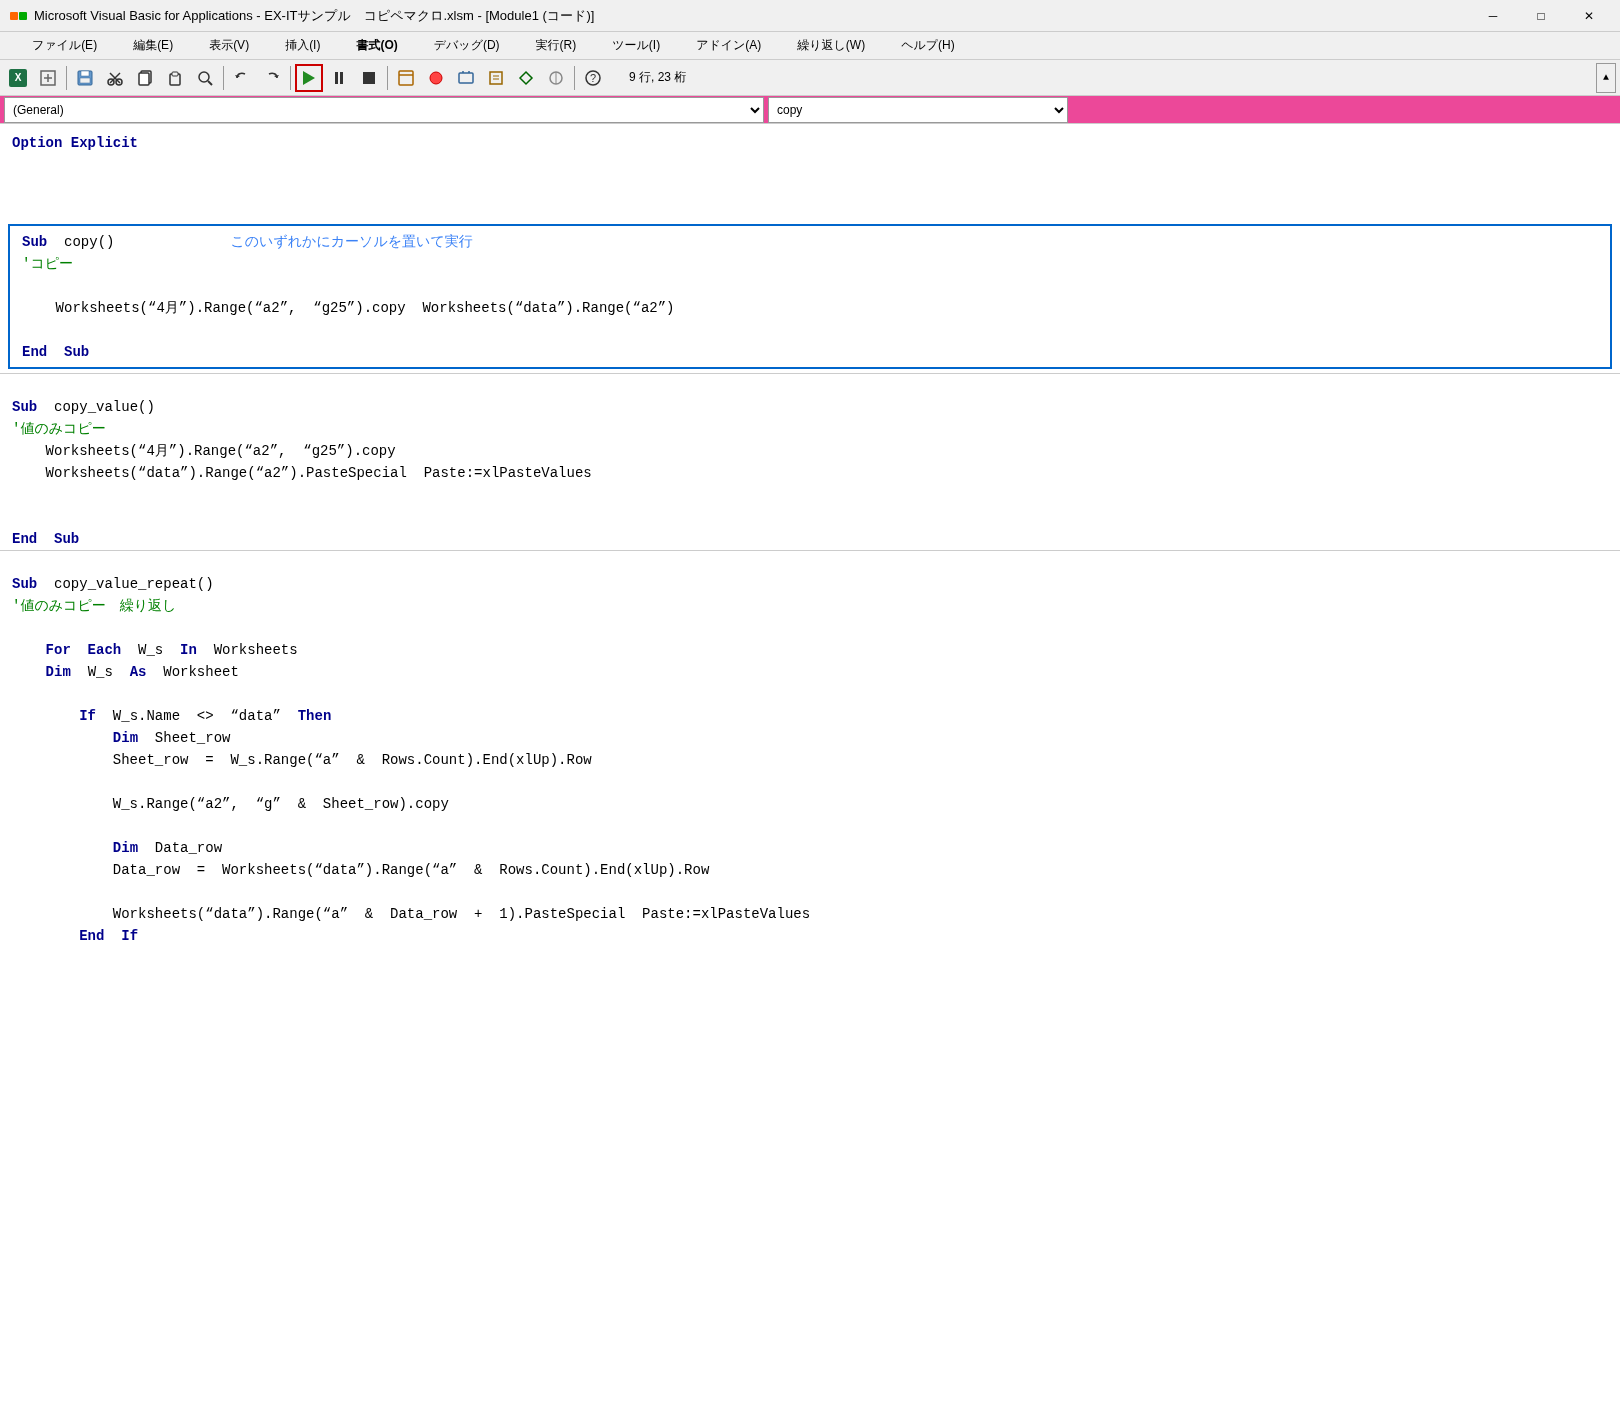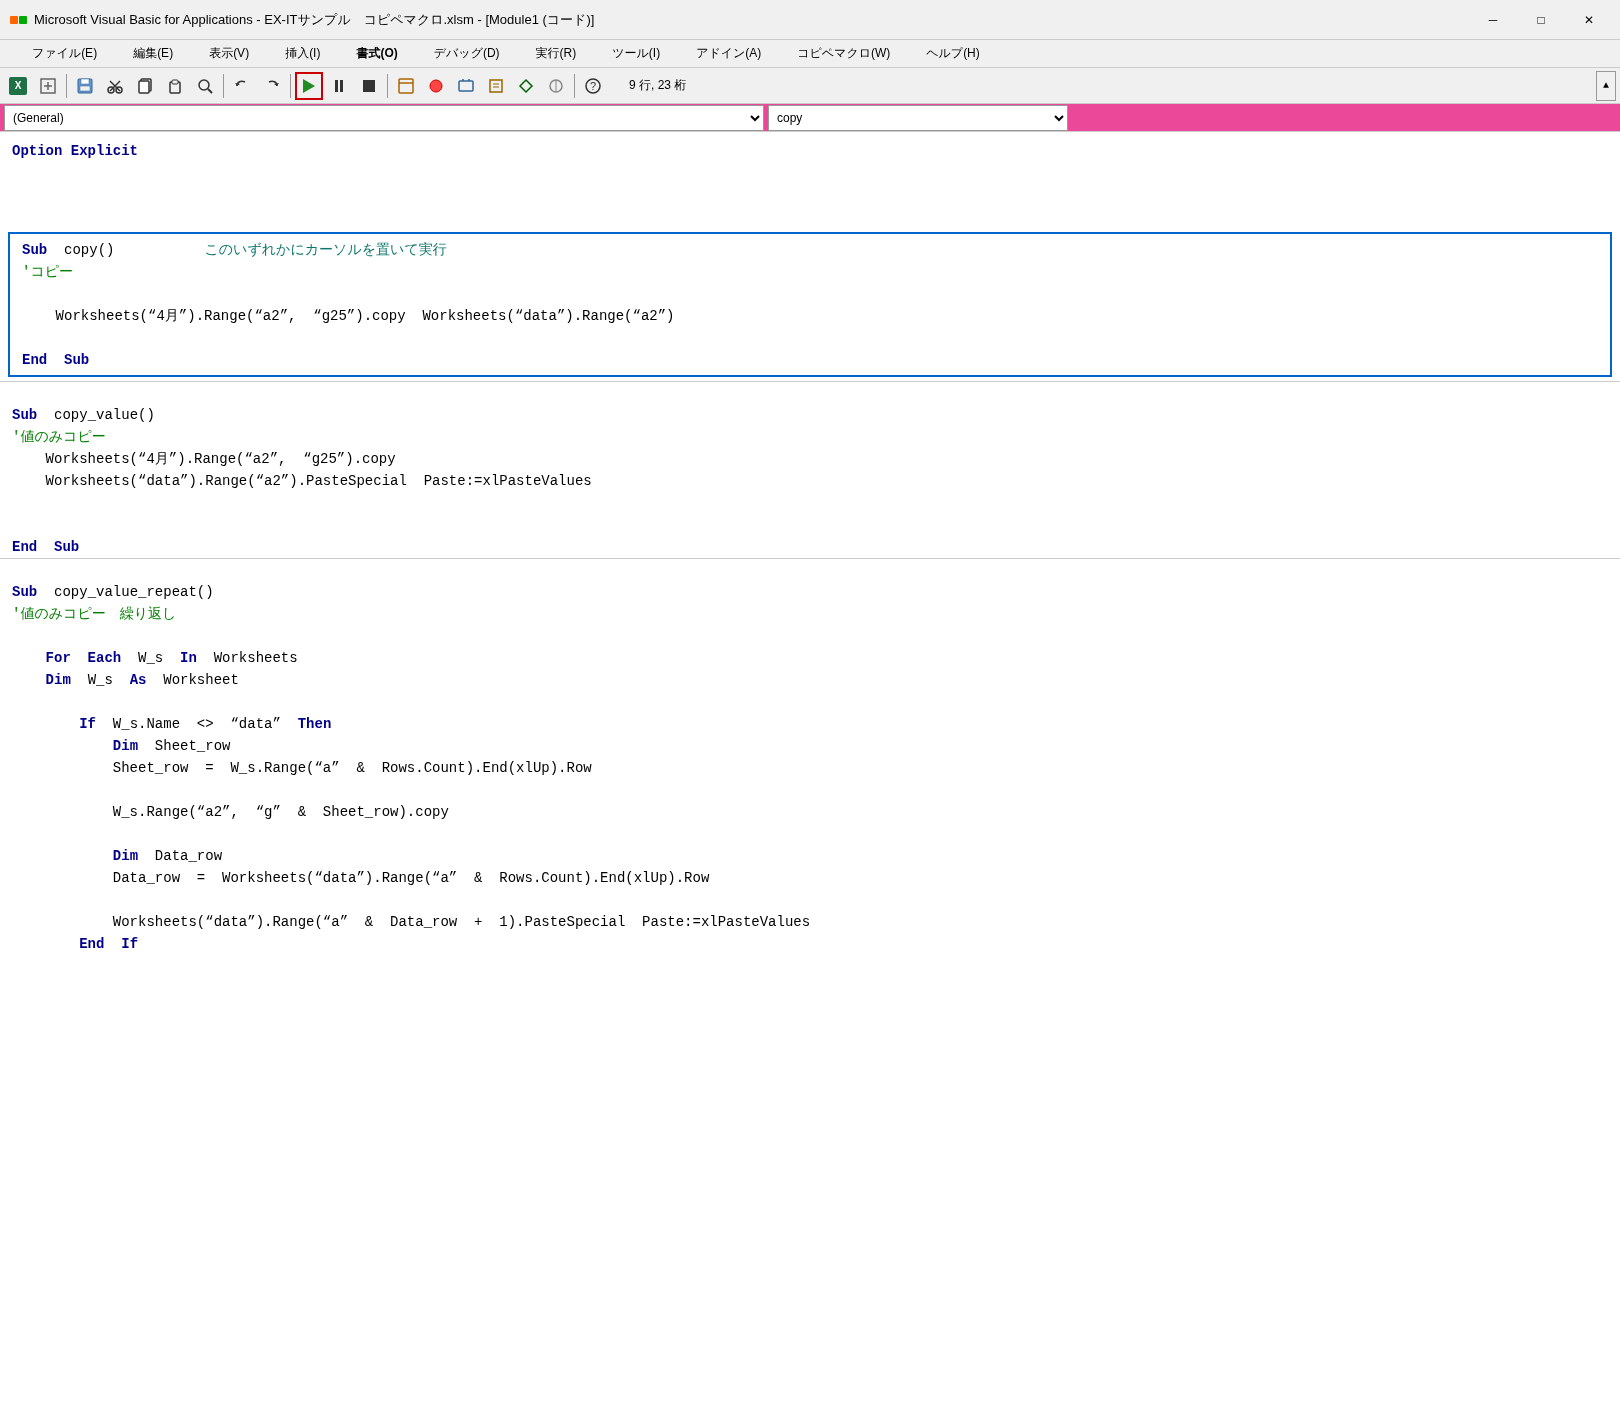--- a/index.html
+++ b/index.html
@@ -7,21 +7,21 @@
       font-family: 'MS Gothic', 'Courier New', monospace;
       background: #f0f0f0;
       width: 1620px;
       min-height: 1421px;
       overflow: hidden;
     }
 
     
     .title-bar {
       background: #f0f0f0;
-      height: 40px;
+      height: 32px;
       display: flex;
       align-items: center;
       padding: 0 8px;
       border-bottom: 1px solid #ccc;
       font-size: 13px;
       font-family: 'Meiryo', 'MS UI Gothic', sans-serif;
     }
     .title-bar .app-icon {
       width: 20px;
       height: 20px;
@@ -245,21 +245,21 @@
 <div class="menu-bar">
   <div class="menu-item">ファイル(E)</div>
   <div class="menu-item">編集(E)</div>
   <div class="menu-item">表示(V)</div>
   <div class="menu-item">挿入(I)</div>
   <div class="menu-item" style="font-weight:bold;">書式(O)</div>
   <div class="menu-item">デバッグ(D)</div>
   <div class="menu-item">実行(R)</div>
   <div class="menu-item">ツール(I)</div>
   <div class="menu-item">アドイン(A)</div>
-  <div class="menu-item">コピペマクロ(W)</div>
+  <div class="menu-item">繰り返し(W)</div>
   <div class="menu-item">ヘルプ(H)</div>
 </div>
 
 <div class="toolbar">
 
   <button class="toolbar-btn" title="Excel">
     <div class="icon-excel">X</div>
   </button>
 
   <button class="toolbar-btn" title="Insert">
@@ -413,21 +413,21 @@
 <div class="main-area">
   <div class="code-editor">
 
     <span class="code-line"><span class="kw">Option Explicit</span></span>
 
     <span class="code-line"> </span>
     <span class="code-line"> </span>
     <span class="code-line"> </span>
 
     <div class="highlighted-block">
-      <span class="code-line"><span class="kw">Sub</span><span class="code-text">  copy()</span><span style="margin-left:90px; color:#0f766e; font-family:'Meiryo','MS UI Gothic',sans-serif;">このいずれかにカーソルを置いて実行</span></span>
+      <span class="code-line"><span class="kw">Sub</span><span class="code-text">  copy()</span><span style="margin-left:116px; color:#3b82f6; font-family:'Meiryo','MS UI Gothic',sans-serif;">このいずれかにカーソルを置いて実行</span></span>
       <span class="code-line"><span class="comment">'コピー</span></span>
       <span class="code-line"> </span>
       <span class="code-line"><span class="code-text">    Worksheets(“4月”).Range(“a2”,  “g25”).copy  Worksheets(“data”).Range(“a2”)</span></span>
       <span class="code-line"> </span>
       <span class="code-line"><span class="kw">End  Sub</span></span>
     </div>
 
     <hr class="section-divider">
     <span class="code-line"> </span>
 

